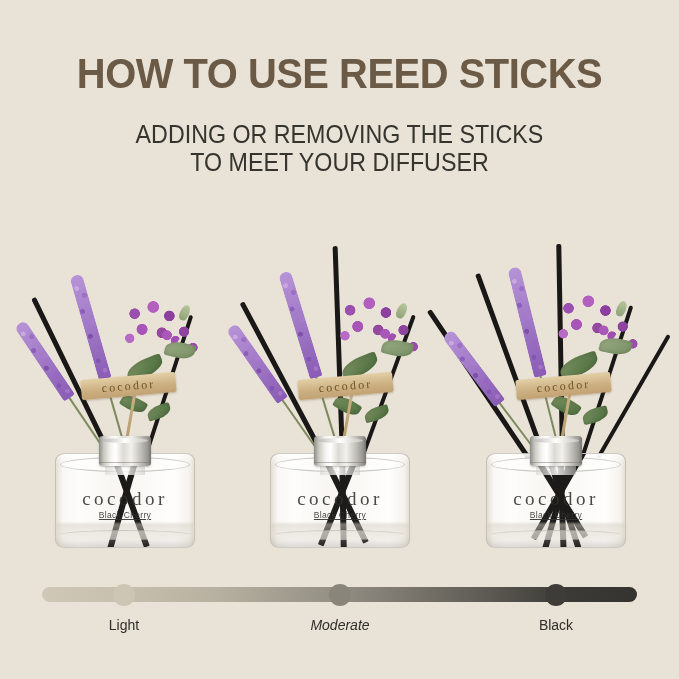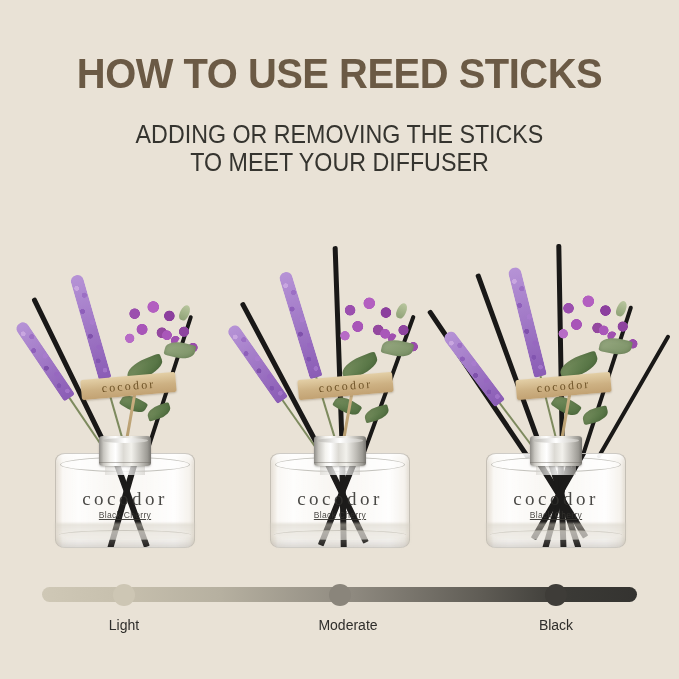--- a/index.html
+++ b/index.html
@@ -266,21 +266,21 @@
   .knob-3 { left:556px; background:#3e3c38; }
 
   .slabel {
     position:absolute; top:40px;
     transform:translateX(-50%);
     font-size:14px;
     color:#2f2e2b;
     white-space:nowrap;
   }
   .sl-1 { left:124px; }
-  .sl-2 { left:348px; }
+  .sl-2 { left:340px;font-style:italic; }
   .sl-3 { left:556px; }
 </style>
 </head>
 <body>
 
 <div class="title">HOW TO USE REED STICKS</div>
 
 <div class="subtitle">
   <div>ADDING OR REMOVING THE STICKS</div>
   <div>TO MEET YOUR DIFFUSER</div>

